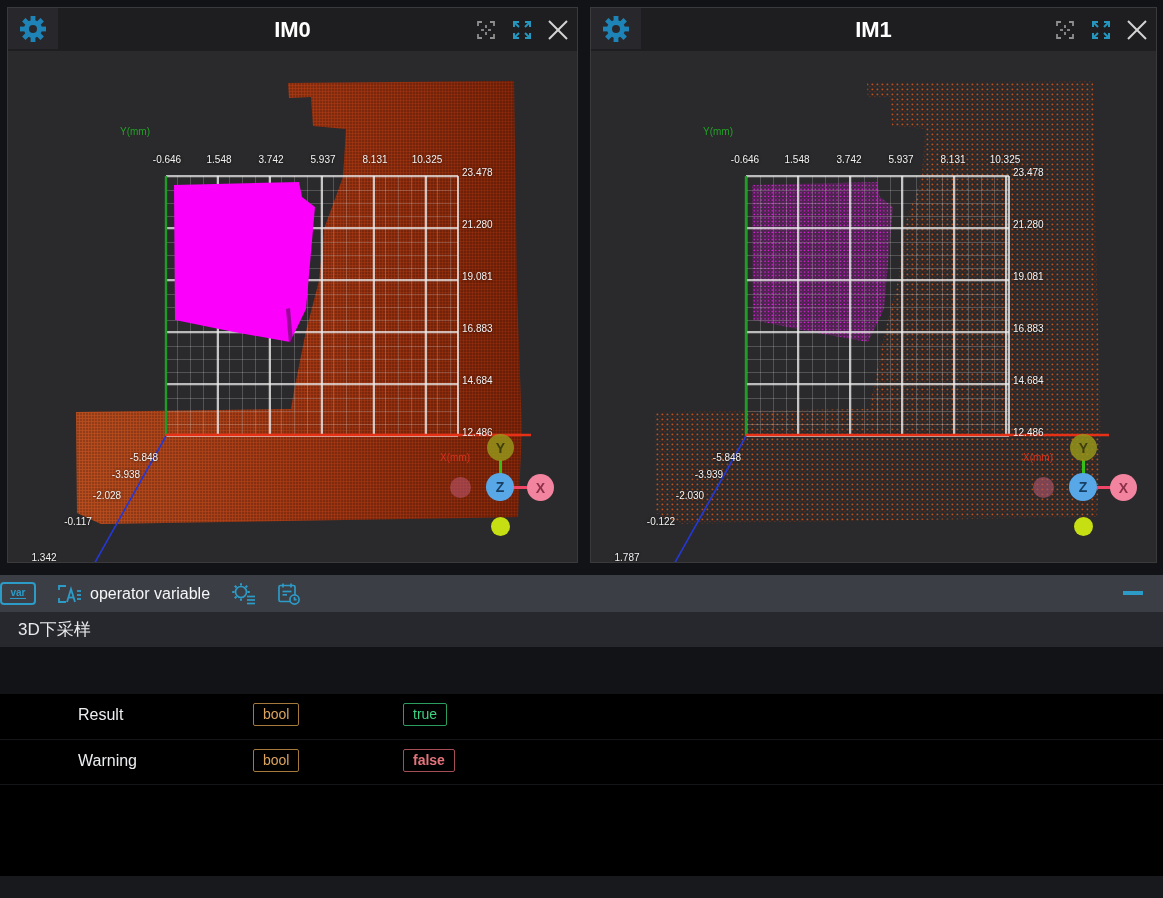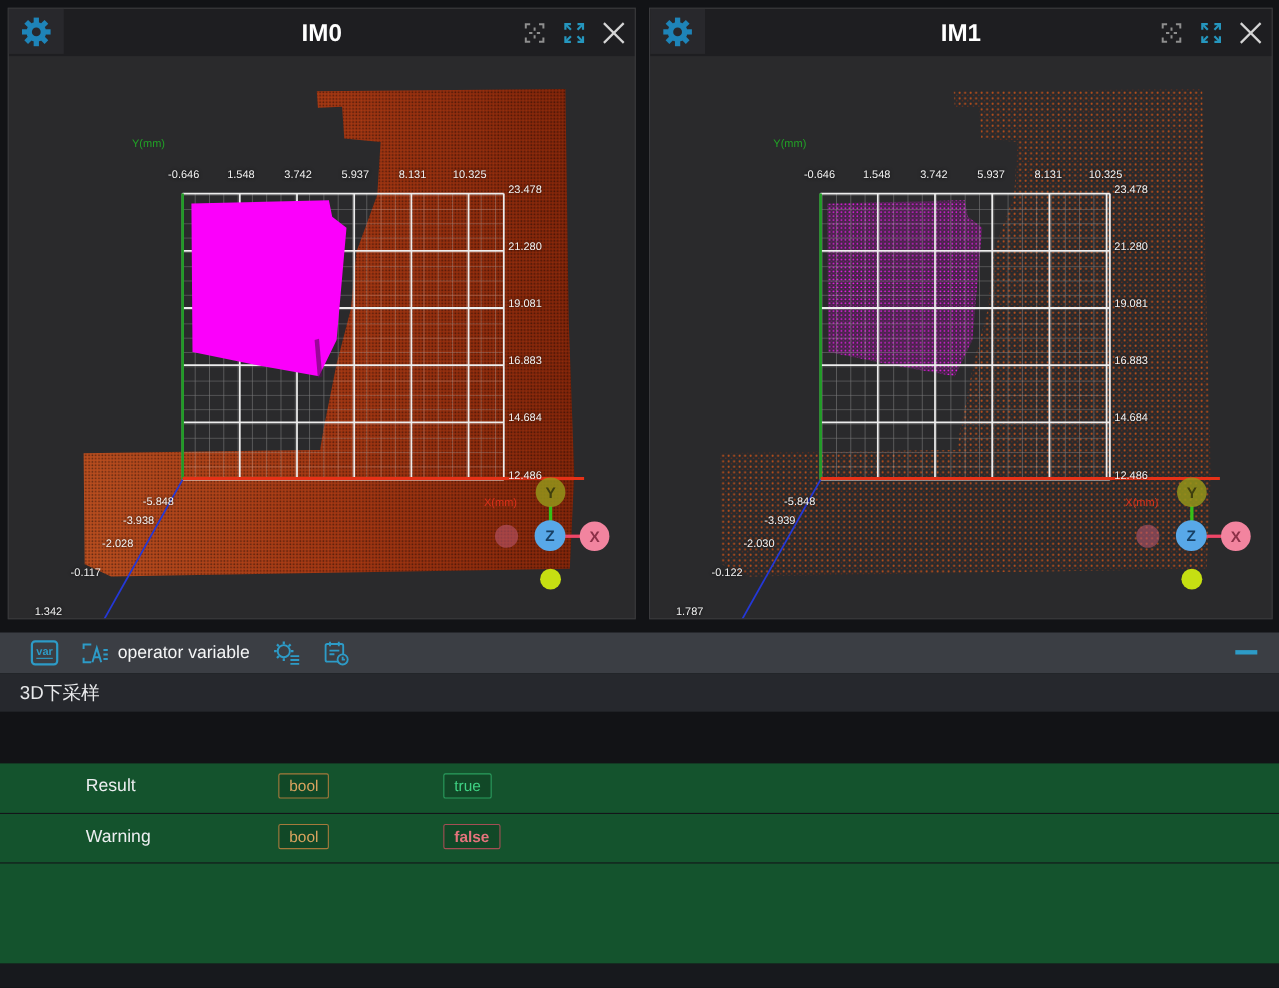--- a/index.html
+++ b/index.html
@@ -51,42 +51,42 @@
   .ball-z { left:478px; top:465px; width:28px; height:28px; background:#58a8e8; color:#173f63; }
   .ball-x { left:519px; top:466px; width:27px; height:27px; background:#f2849f; color:#8c3048; }
   .ball-xneg { left:442px; top:469px; width:21px; height:21px; background:rgba(190,90,115,.55); }
   .ball-yneg { left:483px; top:509px; width:19px; height:19px; background:#c6df12; }
   .giz-line-g { position:absolute; left:491px; top:452px; width:3px; height:20px; background:#35c018; }
   .giz-line-p { position:absolute; left:505px; top:478px; width:22px; height:3px; background:#ef4668; }
 
   
   .opbar { position:absolute; left:0; top:575px; width:1163px; height:37px;
            background:#3b3e44; display:flex; align-items:center; }
-  .var-box { margin-left:28px; width:25px; height:23px; border:2px solid #2d9bc7; border-radius:4px;
+  .var-box { margin-left:0; width:36px; height:23px; border:2px solid #2d9bc7; border-radius:4px;
              color:#2d9bc7; font-size:10px; font-weight:bold; display:flex; align-items:center;
              justify-content:center; cursor:pointer; }
   .var-box span { border-bottom:1px solid #2d9bc7; line-height:10px; }
   .opbar .ic { margin-left:20px; cursor:pointer; display:flex; align-items:center; }
   .opbar-label { color:#f5f6f7; font-size:16px; margin-left:8px; }
   .min-dash { position:absolute; right:20px; top:16px; width:20px; height:4px;
               background:#2d9bc7; cursor:pointer; }
 
   .dp-title { position:absolute; left:0; top:612px; width:1163px; height:35px;
               background:#26282d; color:#e9eaec; font-size:17px; line-height:35px;
               padding-left:18px; }
   .dp-header { position:absolute; left:0; top:647px; width:1163px; height:47px;
                background:#16181c; color:#eceef0; font-size:16px; font-weight:bold; }
   .dp-header .col { position:absolute; top:13px; }
   .col-name  { left:78px; }
   .col-type  { left:258px; }
   .col-value { left:403px; }
   .vdiv { position:absolute; top:14px; width:1px; height:19px; background:#3d4046; }
   .vdiv1 { left:240px; } .vdiv2 { left:392px; }
 
-  .dp-rows { position:absolute; left:0; top:694px; width:1163px; height:182px; background:#14532d; }
+  .dp-rows { position:absolute; left:0; top:694px; width:1163px; height:182px; background:#000000; }
   .dp-row { position:relative; height:45.5px; border-bottom:1px solid #131519; }
   .cell-name { position:absolute; left:78px; top:12px; color:#eceef0; font-size:16px; }
   .badge { position:absolute; top:9px; font-size:14px; padding:2px 9px 3px;
            border:1px solid; border-radius:2px; background:rgba(0,0,0,.12); }
   .b-type { left:253px; }
   .b-val  { left:403px; }
   .b-bool    { color:#dba45f; border-color:#a5793c; }
   .b-true    { color:#3fd183; border-color:#2b9e5f; }
   .b-false   { color:#e4737c; border-color:#a44e55;font-weight:bold; }
   .b-message { color:#3b9fd8; border-color:#2c7aa6; }

